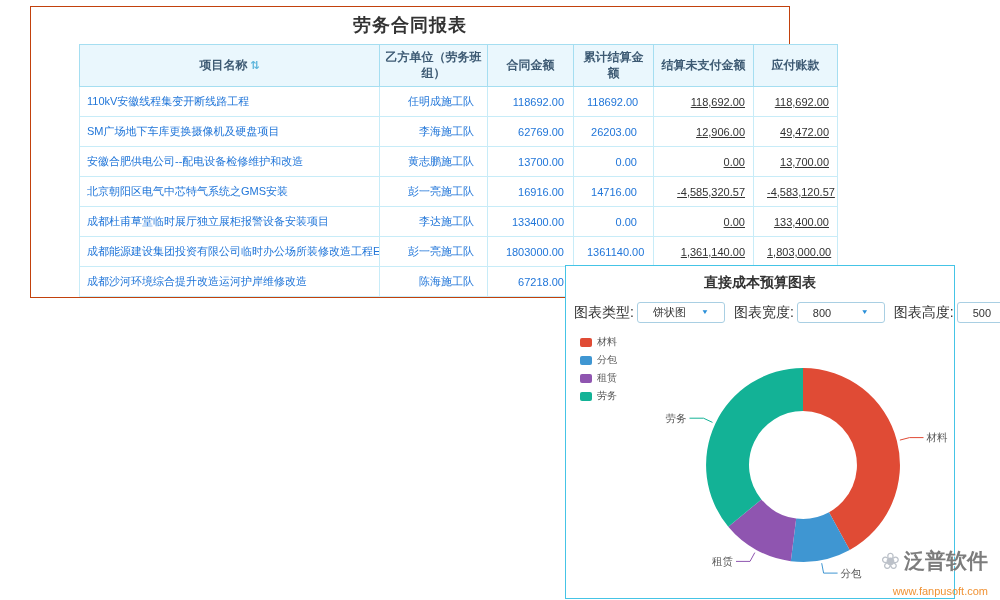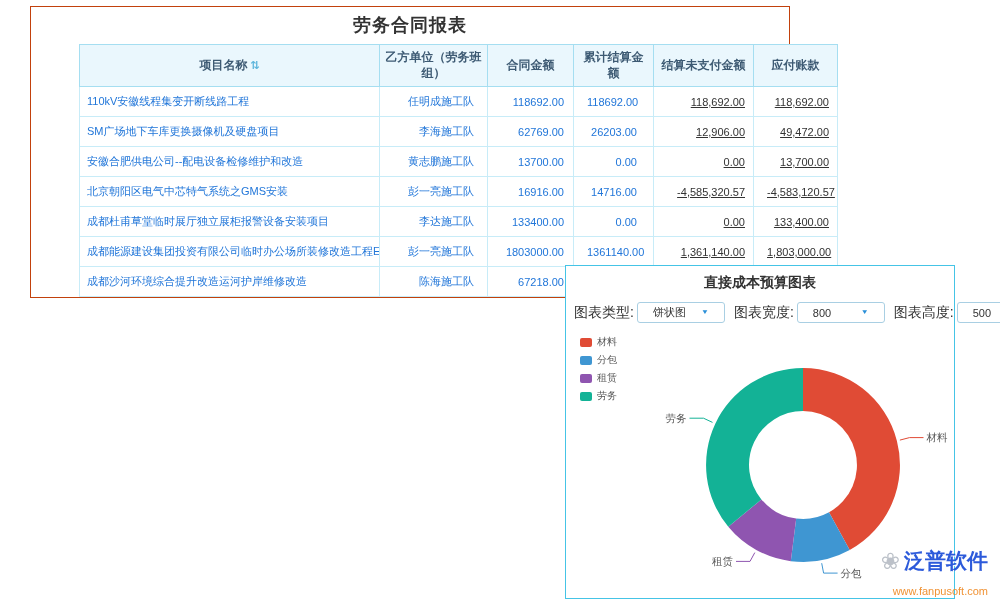--- a/index.html
+++ b/index.html
@@ -59,21 +59,21 @@
   .chart-area { position:relative; width:388px; height:272px; }
   .chart-legend { position:absolute; left:14px; top:8px; }
   .legend-item { display:flex; align-items:center; margin-bottom:4px; cursor:pointer; }
   .legend-swatch { width:12px; height:9px; border-radius:2px; margin-right:5px; }
   .legend-label { font-size:10px; color:#555; }
 
   
   .watermark { position:absolute; right:12px; bottom:3px; text-align:right; opacity:0.93; }
   .brand-row { display:flex; align-items:center; justify-content:flex-end; gap:4px; }
   .brand-logo { color:#b7bdc5; font-size:23px; line-height:1; }
-  .brand-name { color:#1d4ed8; font-size:21px; font-weight:bold; text-shadow:1px 1px 0 #fff; }
+  .brand-name { color:#737373; font-size:21px; font-weight:bold; text-shadow:1px 1px 0 #fff; }
   .brand-url { color:#ef8a25; font-size:11px; margin-top:10px; }
 </style>
 </head>
 <body>
 
 <div class="report-box">
   <div class="report-title">劳务合同报表</div>
   <table class="report">
     <colgroup>
       <col style="width:300px">

